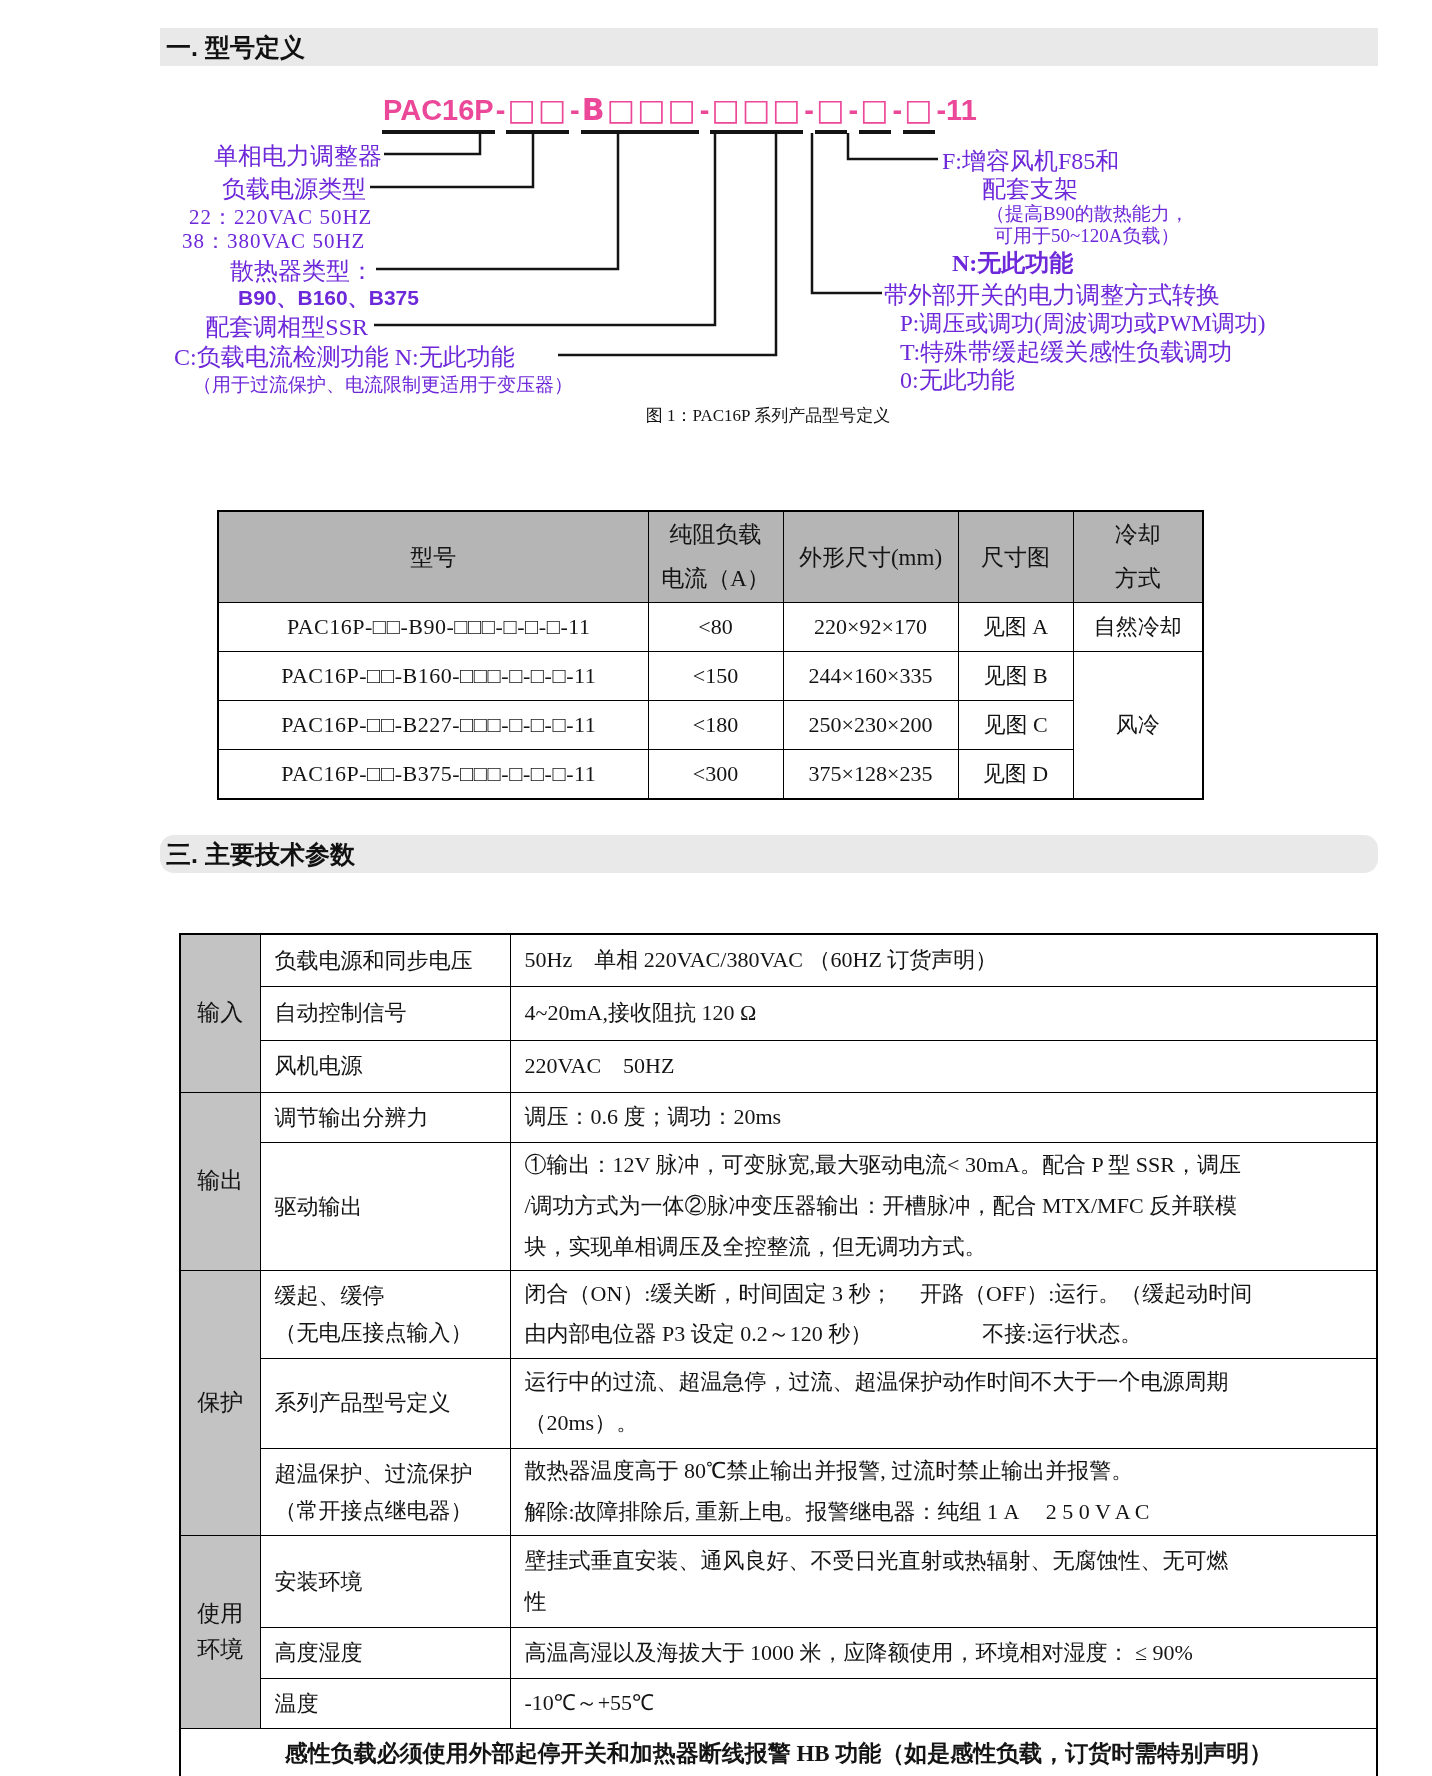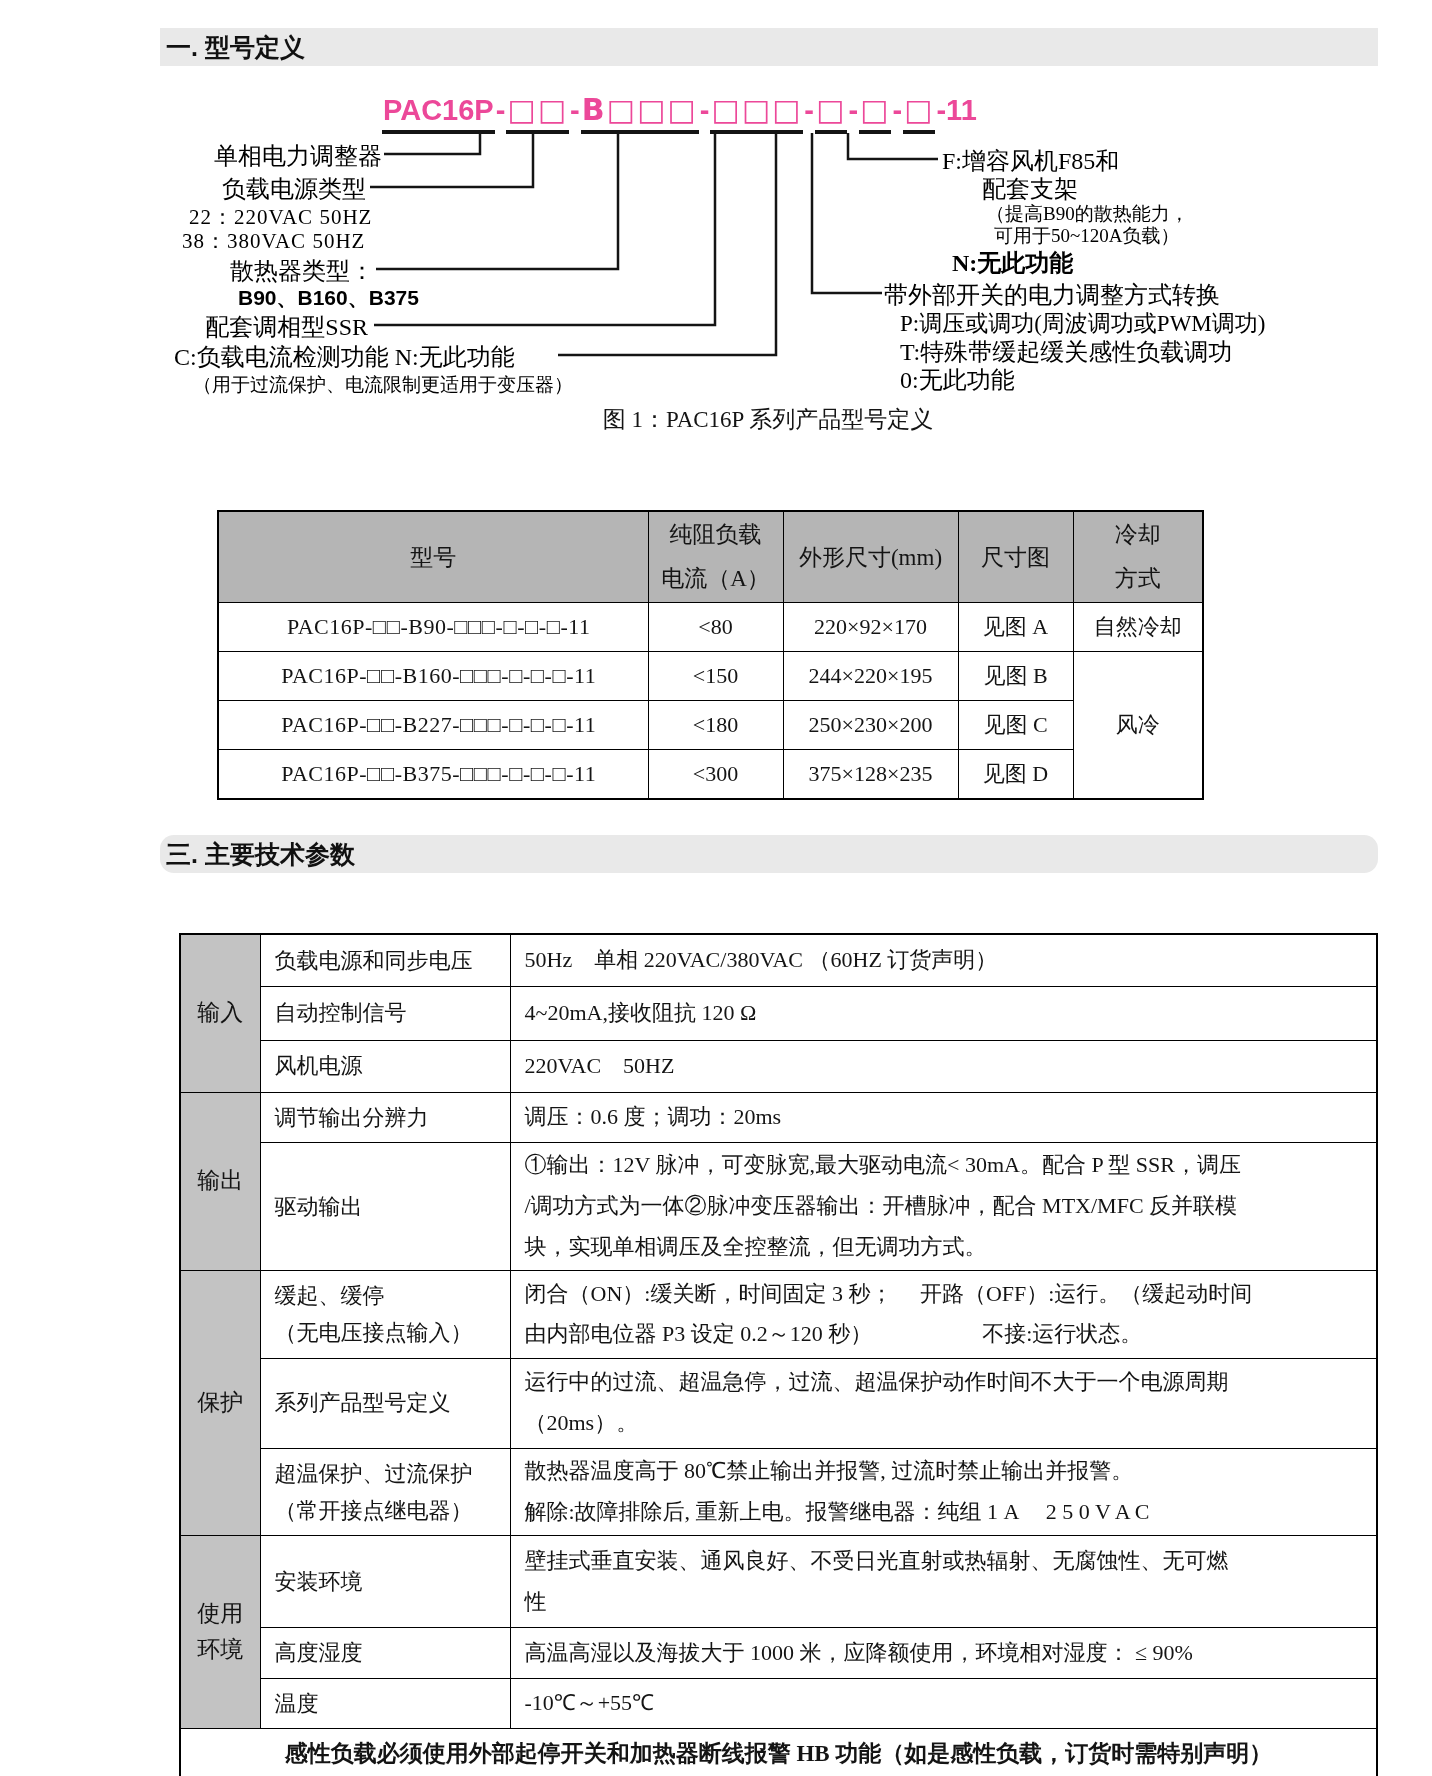--- a/index.html
+++ b/index.html
@@ -12,25 +12,25 @@
        line-height:38px;padding-left:6px;box-sizing:border-box;color:#111;}
 
   
   #diagram{position:absolute;left:0;top:88px;width:1432px;height:372px;}
   .connectors{position:absolute;left:0;top:0;}
   .model-line{position:absolute;left:330px;top:4px;display:flex;align-items:baseline;
               font-family:"Liberation Sans",sans-serif;font-weight:700;font-size:29px;color:#ec4899;}
   .seg{display:inline-block;padding:0 1px 3px 1px;white-space:nowrap;}
   .seg.u{border-bottom:4px solid #141414;}
   .seg.boxes{font-family:"DejaVu Sans",sans-serif;font-size:30px;font-weight:600;letter-spacing:2px;}
-  .dlabel{position:absolute;white-space:nowrap;color:#000000;}
+  .dlabel{position:absolute;white-space:nowrap;color:#6d28d9;}
   .f24{font-size:24px;} .f23{font-size:23px;} .f21{font-size:21px;letter-spacing:1px;}
   .f19{font-size:19px;} .sansb{font-family:"Liberation Sans",sans-serif;font-weight:bold;font-size:21px;}
   .semib{font-weight:600;}
-  .caption{position:absolute;left:50%;transform:translateX(-50%);top:316px;font-size:23px;}
+  .caption{position:absolute;left:50%;transform:translateX(-50%);top:316px;font-size:17px;}
 
   
   table{border-collapse:collapse;table-layout:fixed;}
   .series,.params{position:absolute;border:2.5px solid #000;}
   .series{left:165px;top:510px;}
   .series th,.series td{border:1.6px solid #000;overflow:hidden;}
   .series th{background:#b5b5b5;font-weight:normal;font-size:23px;height:88px;}
   .series th .hline{line-height:1.9;}
   .series td{height:46px;font-size:22px;text-align:center;}
   .series td.model{text-align:center;padding-left:12px;letter-spacing:.5px;}
@@ -133,21 +133,21 @@
     <tr>
       <td class="model">PAC16P-□□-B90-□□□-□-□-□-11</td>
       <td>&lt;80</td>
       <td>220×92×170</td>
       <td>见图 A</td>
       <td>自然冷却</td>
     </tr>
     <tr>
       <td class="model">PAC16P-□□-B160-□□□-□-□-□-11</td>
       <td>&lt;150</td>
-      <td>244×220×195</td>
+      <td>244×160×335</td>
       <td>见图 B</td>
       <td rowspan="3">风冷</td>
     </tr>
     <tr>
       <td class="model">PAC16P-□□-B227-□□□-□-□-□-11</td>
       <td>&lt;180</td>
       <td>250×230×200</td>
       <td>见图 C</td>
     </tr>
     <tr>

